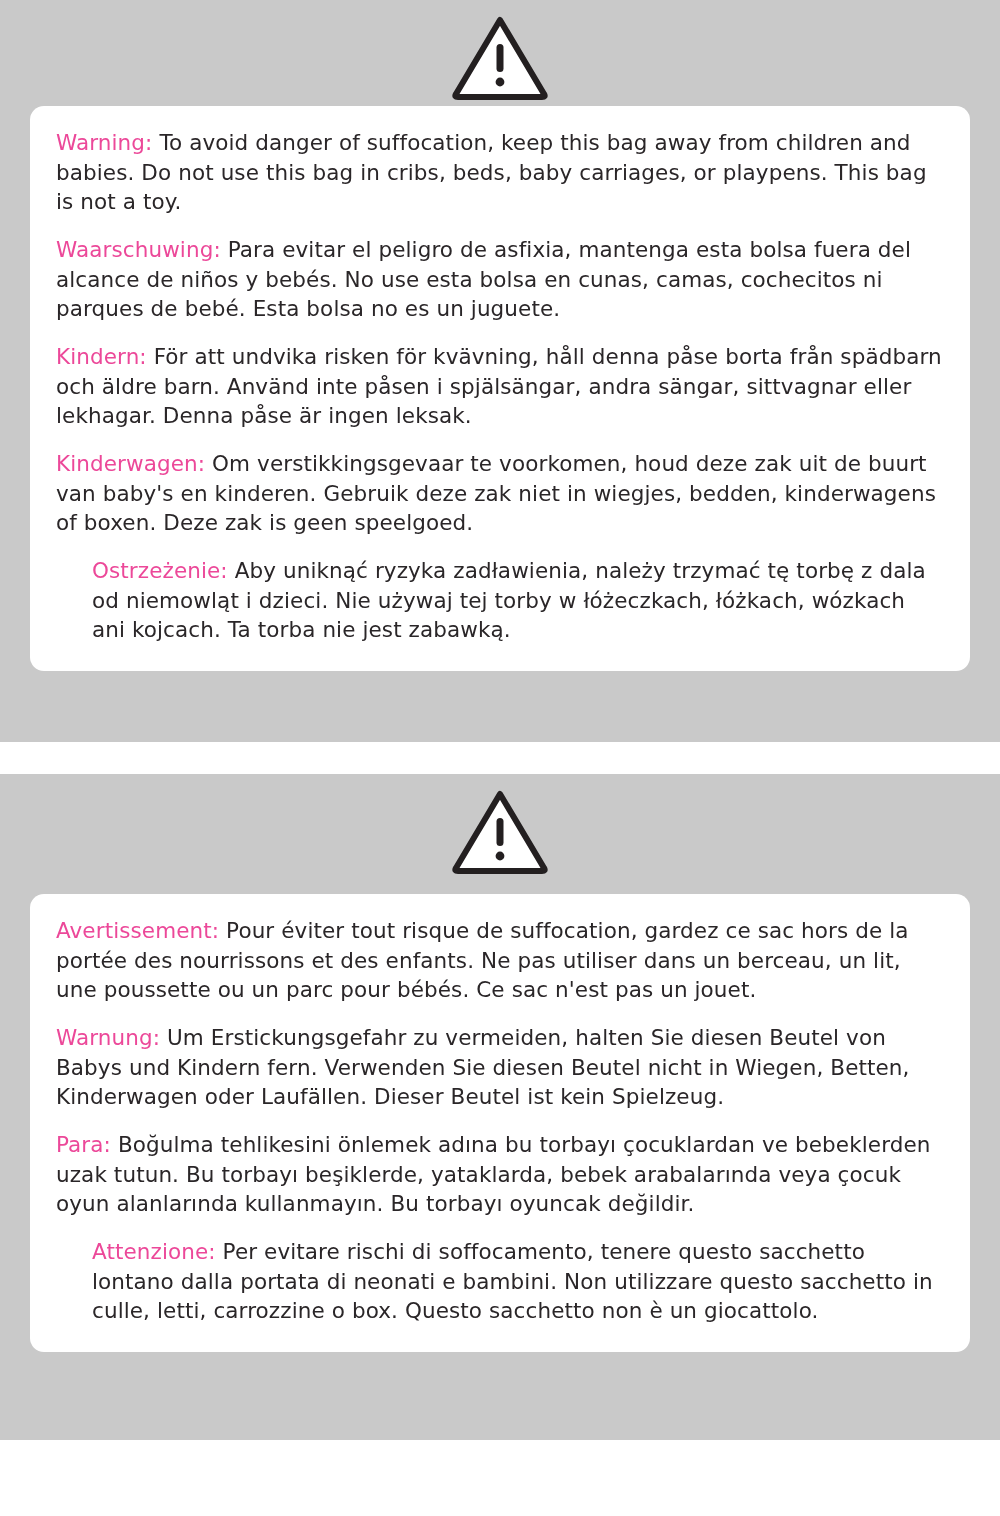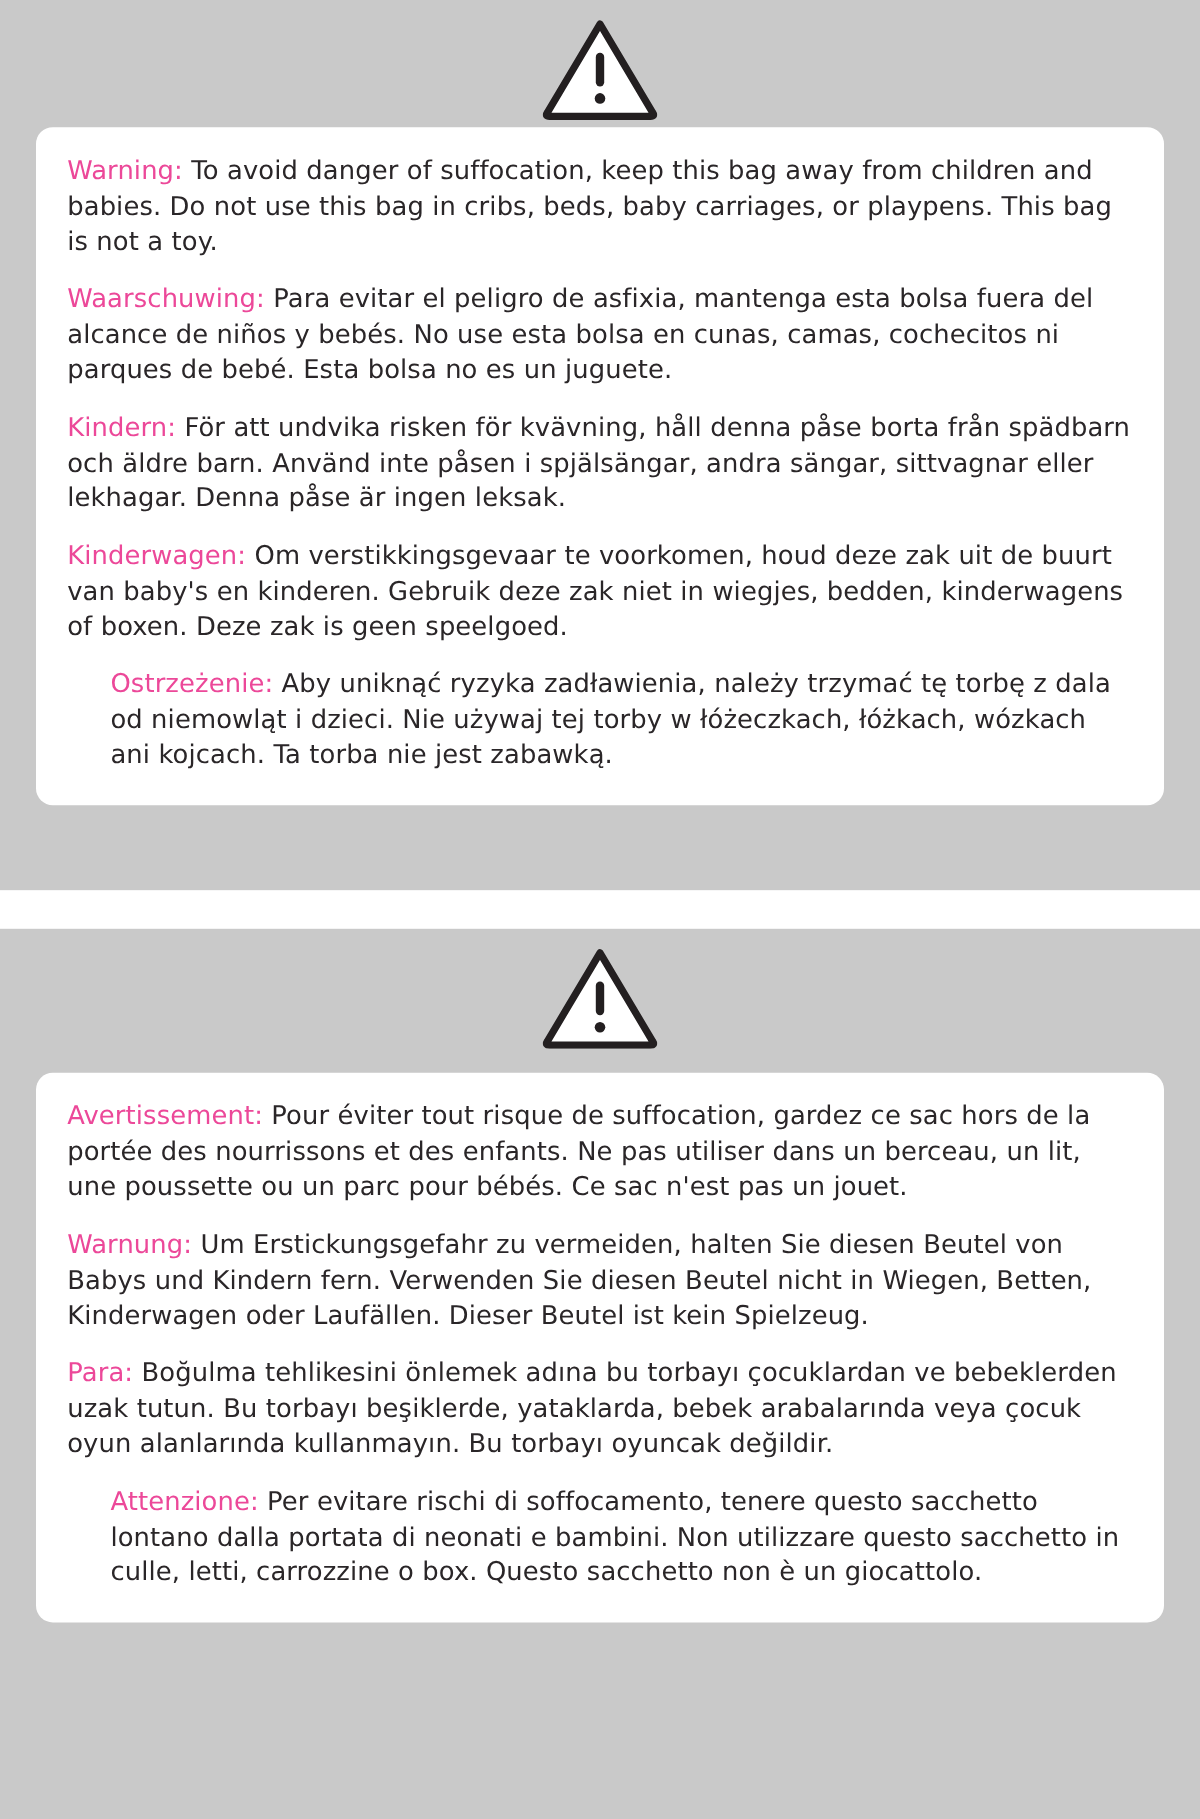--- a/index.html
+++ b/index.html
@@ -28,21 +28,21 @@
   }
   .panel.first {
     height: 742px;
   }
   .panel.gap {
     background: #ffffff;
     height: 32px;
     width: 100%;
   }
   .panel.second {
-    height: 742px;
+    height: 666px;
   }
   .icon-wrap {
     display: flex;
     justify-content: center;
     align-items: flex-start;
     height: 92px;
   }
   .icon-wrap.second-icon {
     height: 92px;
     padding-top: 0px;

